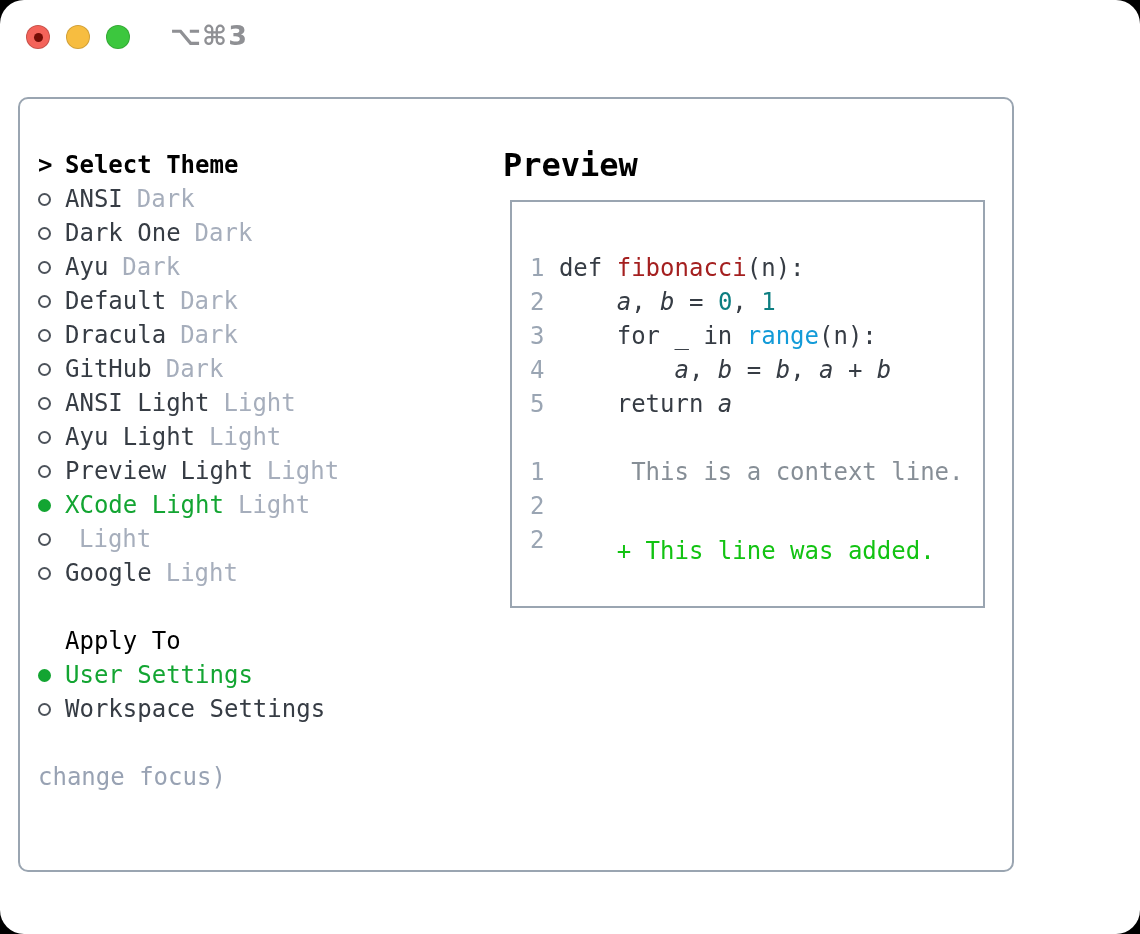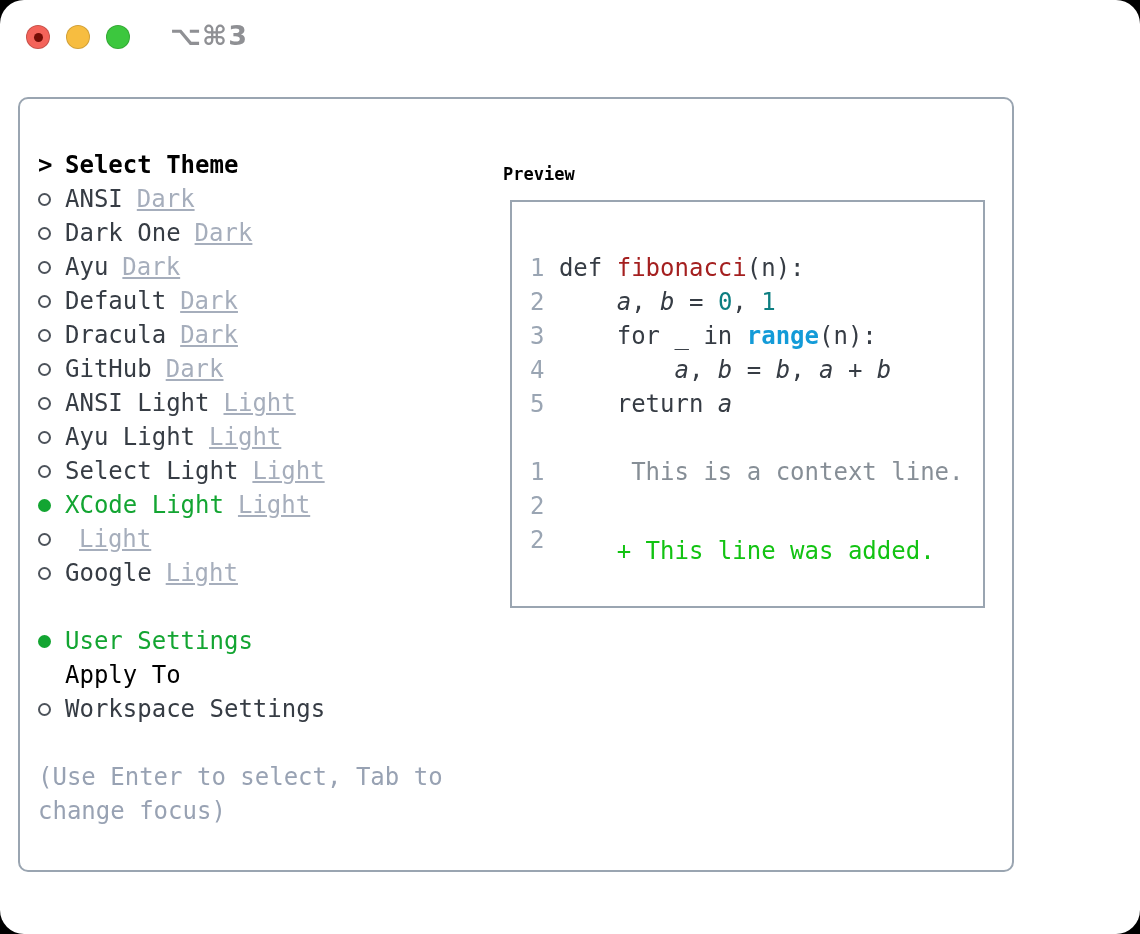--- a/index.html
+++ b/index.html
@@ -32,38 +32,38 @@
     border:2px solid var(--circle,#4d535b);background:transparent;
   }
   .row.selected .marker.circle::before{
     background:var(--accent-green,#13a532);border-color:var(--accent-green,#13a532);
   }
   .row.selected .item-name{color:var(--accent-green,#13a532);}
   .prompt-char{font-weight:bold;color:var(--ink-strong,#000);}
   .header-text{font-weight:bold;color:var(--ink-strong,#000);}
   .plain-header{color:var(--ink-strong,#000);}
   .item-name{color:var(--ink,#363c44);}
-  .item-tag{color:var(--muted,#a6aebc);margin-left:14px;text-decoration:underline;}
+  .item-tag{color:var(--muted,#a6aebc);margin-left:14px;}
   .spacer{height:34px;}
   .hint{color:var(--hint,#98a2b3);}
   
   .preview-header{
-    position:absolute;left:483px;top:58px;height:34px;display:flex;align-items:center;
-    font-size:17px;font-weight:bold;color:var(--ink-strong,#000);
+    position:absolute;left:483px;top:49px;height:34px;display:flex;align-items:center;
+    font-size:32px;font-weight:bold;color:var(--ink-strong,#000);
   }
   .preview-box{
     position:absolute;left:490px;top:101px;width:475px;height:408px;box-sizing:border-box;
     border:2px solid var(--panel-border,#9aa5b1);background:#fff;
   }
   .code-col{position:absolute;left:18px;top:49px;font-size:24px;color:var(--ink,#363c44);}
   .code-row{display:flex;align-items:center;height:34px;white-space:pre;}
   .lnum{color:var(--lnum,#9aa5b3);}
   .tok-fn{color:var(--fn-red,#a41f1f);}
   .tok-lit{color:var(--lit-teal,#0d7e81);}
-  .tok-call{color:var(--call-blue,#139bd8);font-weight:bold;}
+  .tok-call{color:var(--call-blue,#139bd8);}
   .tok-var{font-style:italic;}
   .tok-ctx{color:var(--ctx-gray,#868e96);}
   .tok-del{color:var(--diff-red,#c43b29);}
   .tok-add{color:var(--diff-green,#12c312);margin-top:21px;}
 </style>
 </head>
 <body>
 
 <div class="window">
 
@@ -100,47 +100,46 @@
       <div class="row">
         <span class="marker circle"></span><span class="item-name">GitHub</span><span class="item-tag">Dark</span>
       </div>
       <div class="row">
         <span class="marker circle"></span><span class="item-name">ANSI Light</span><span class="item-tag">Light</span>
       </div>
       <div class="row">
         <span class="marker circle"></span><span class="item-name">Ayu Light</span><span class="item-tag">Light</span>
       </div>
       <div class="row">
-        <span class="marker circle"></span><span class="item-name">Select Light</span><span class="item-tag">Light</span>
+        <span class="marker circle"></span><span class="item-name">Preview Light</span><span class="item-tag">Light</span>
       </div>
       <div class="row selected">
         <span class="marker circle"></span><span class="item-name">XCode Light</span><span class="item-tag">Light</span>
       </div>
       <div class="row">
         <span class="marker circle"></span><span class="item-tag">Light</span>
       </div>
       <div class="row">
         <span class="marker circle"></span><span class="item-name">Google</span><span class="item-tag">Light</span>
       </div>
 
       <div class="spacer"></div>
 
+      <div class="row">
+        <span class="marker"></span><span class="plain-header">Apply To</span>
+      </div>
       <div class="row selected">
         <span class="marker circle"></span><span class="item-name">User Settings</span>
-      </div>
-      <div class="row">
-        <span class="marker"></span><span class="plain-header">Apply To</span>
       </div>
       <div class="row">
         <span class="marker circle"></span><span class="item-name">Workspace Settings</span>
       </div>
 
       <div class="spacer"></div>
 
-      <div class="row hint">(Use Enter to select, Tab to</div>
       <div class="row hint">change focus)</div>
     </div>
 
     <div class="preview-header">Preview</div>
 
     <div class="preview-box">
       <div class="code-col">
 
         <div class="code-row"><span class="lnum">1</span><span> def </span><span class="tok-fn">fibonacci</span><span>(n):</span></div>
 

